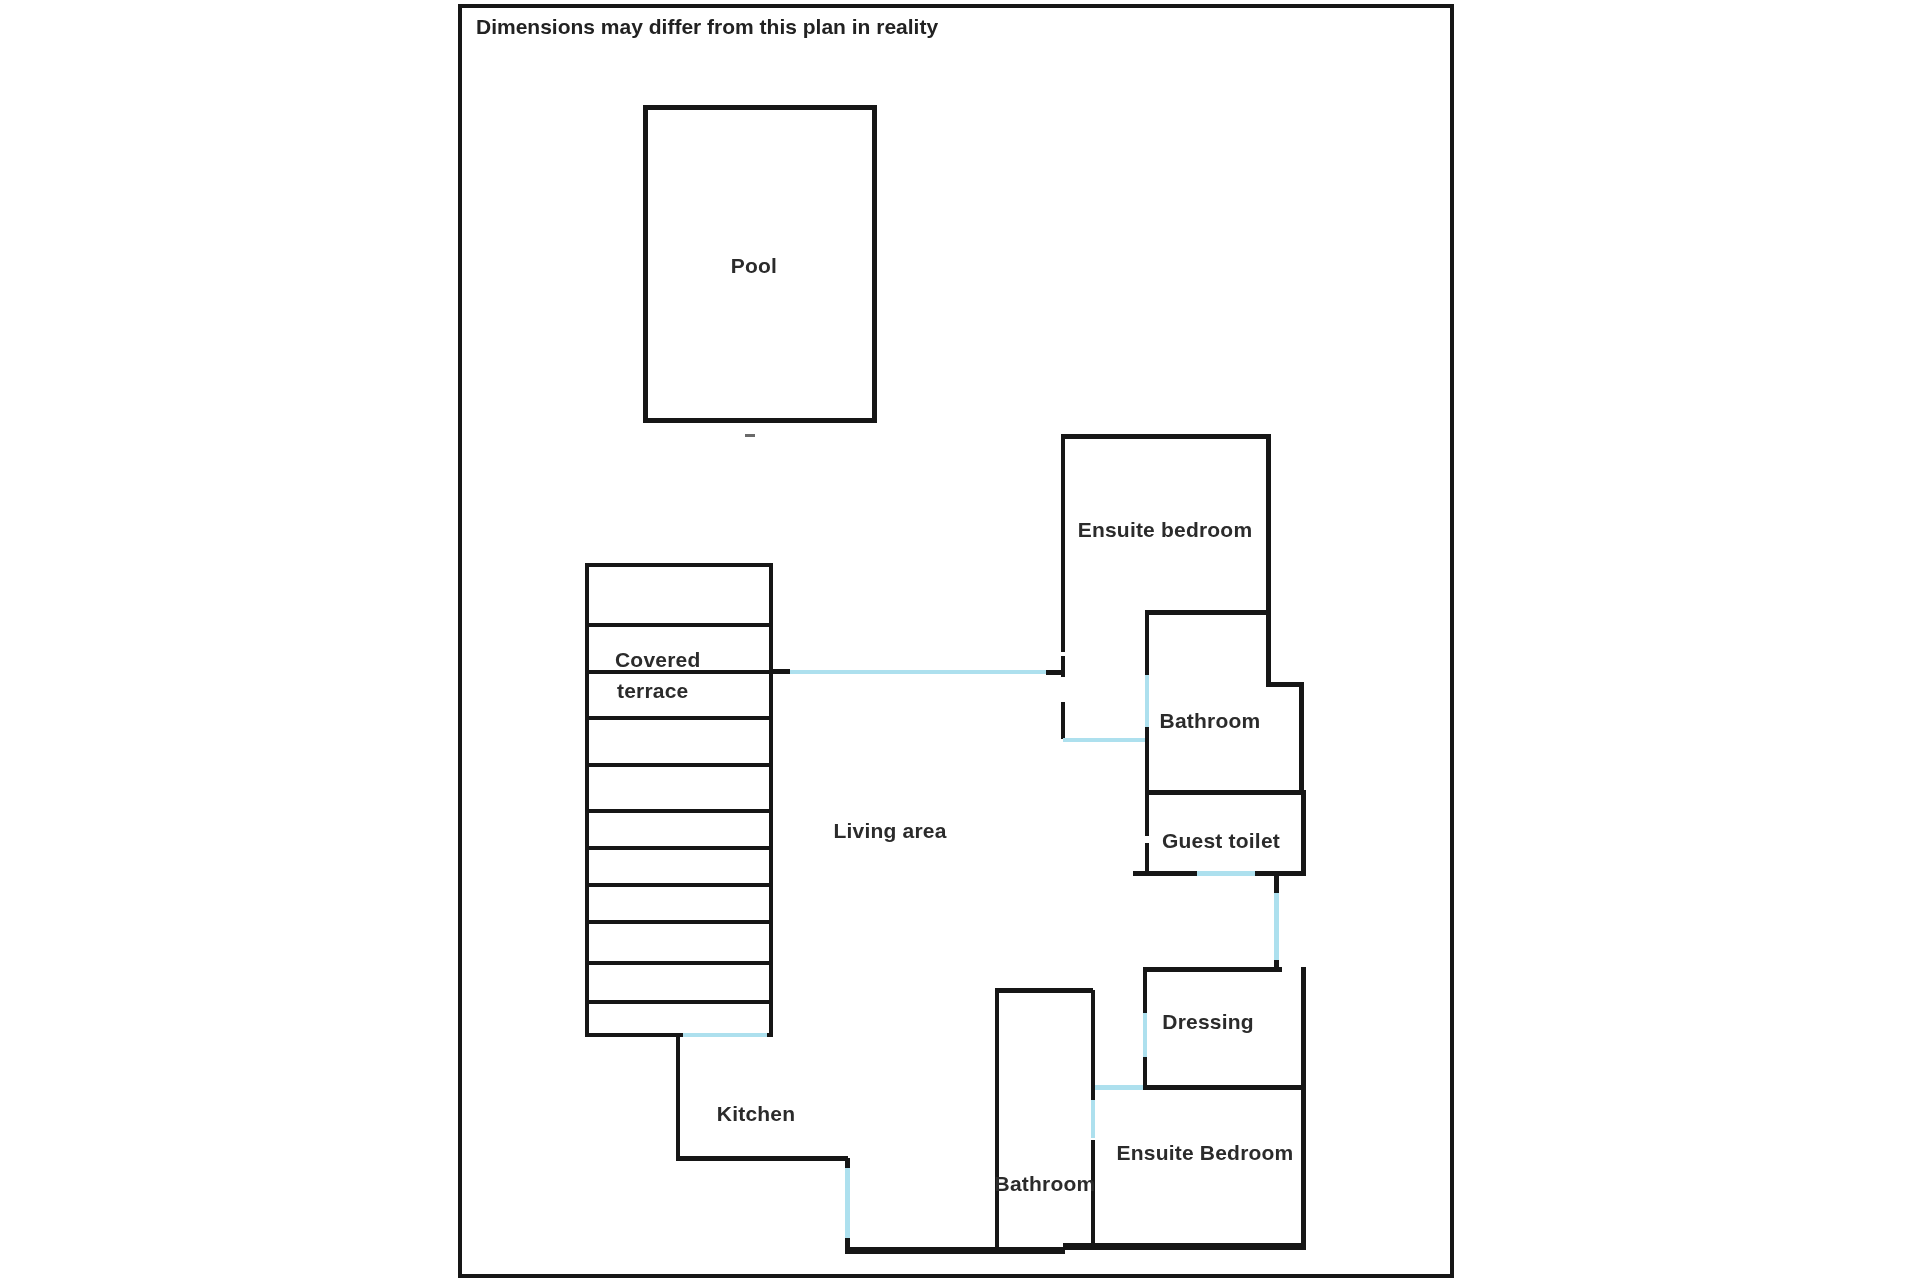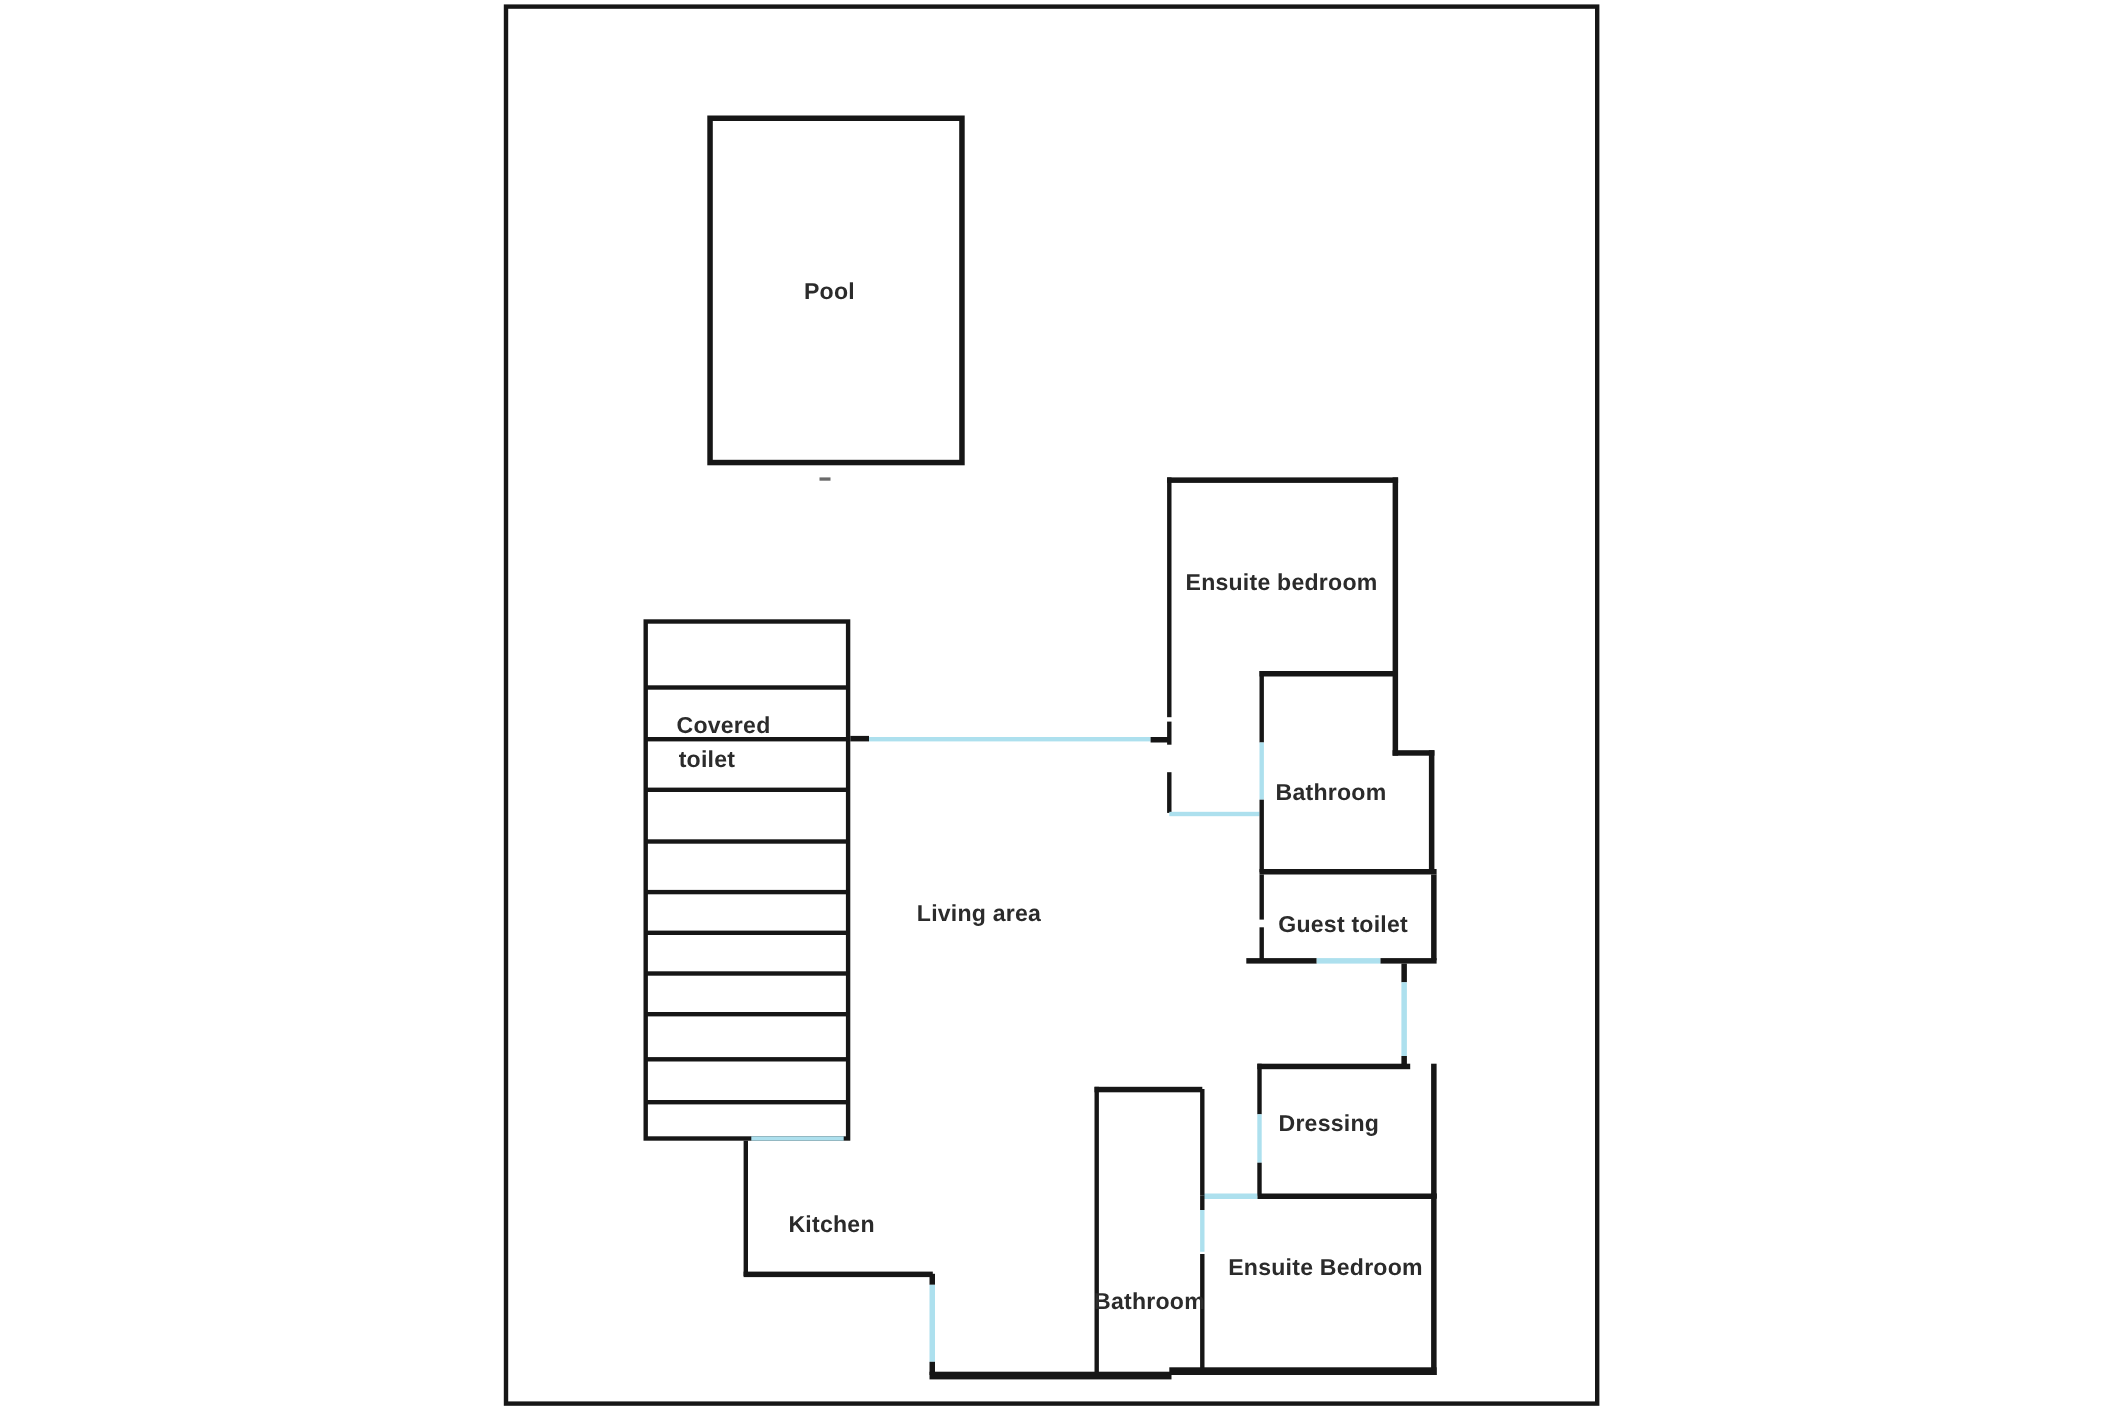--- a/index.html
+++ b/index.html
@@ -64,40 +64,41 @@
     background: #6a6a6a;
   }
 </style>
 </head>
 <body>
 
 <div id="canvas">
 
   <div class="outline" style="left:458px; top:4px; width:996px; height:1274px;"></div>
 
+  <div class="disclaimer">Dimensions may differ from this plan in reality</div>
 
   <div class="outline thick" style="left:643px; top:105px; width:234px; height:318px;"></div>
   <span class="lbl" style="left:754px; top:266px;">Pool</span>
   <div class="pool-dash"></div>
 
   <div class="outline" style="left:585px; top:563px; width:188px; height:474px;"></div>
   <div class="w" style="left:587px; top:623px; width:184px; height:4px;"></div>
   <div class="w" style="left:587px; top:670px; width:184px; height:4px;"></div>
   <div class="w" style="left:587px; top:716px; width:184px; height:4px;"></div>
   <div class="w" style="left:587px; top:763px; width:184px; height:4px;"></div>
   <div class="w" style="left:587px; top:809px; width:184px; height:4px;"></div>
   <div class="w" style="left:587px; top:846px; width:184px; height:4px;"></div>
   <div class="w" style="left:587px; top:883px; width:184px; height:4px;"></div>
   <div class="w" style="left:587px; top:920px; width:184px; height:4px;"></div>
   <div class="w" style="left:587px; top:961px; width:184px; height:4px;"></div>
   <div class="w" style="left:587px; top:1000px; width:184px; height:4px;"></div>
 
   <div class="d" style="left:683px; top:1033px; width:84px; height:4px;"></div>
   <span class="lbl tl" style="left:615px; top:648px;">Covered</span>
-  <span class="lbl tl" style="left:617px; top:679px;">toilet</span>
+  <span class="lbl tl" style="left:617px; top:679px;">terrace</span>
 
   <div class="w" style="left:773px; top:669px; width:17px; height:5px;"></div>
   <div class="d" style="left:790px; top:670px; width:256px; height:4px;"></div>
   <div class="w" style="left:1046px; top:670px; width:17px; height:5px;"></div>
 
   <div class="w" style="left:1061px; top:434px; width:210px; height:5px;"></div>
   <div class="w" style="left:1266px; top:434px; width:5px; height:253px;"></div>
   <div class="w" style="left:1061px; top:434px; width:4px; height:218px;"></div>
   <div class="w" style="left:1061px; top:656px; width:4px; height:21px;"></div>
   <div class="w" style="left:1061px; top:702px; width:4px; height:37px;"></div>

